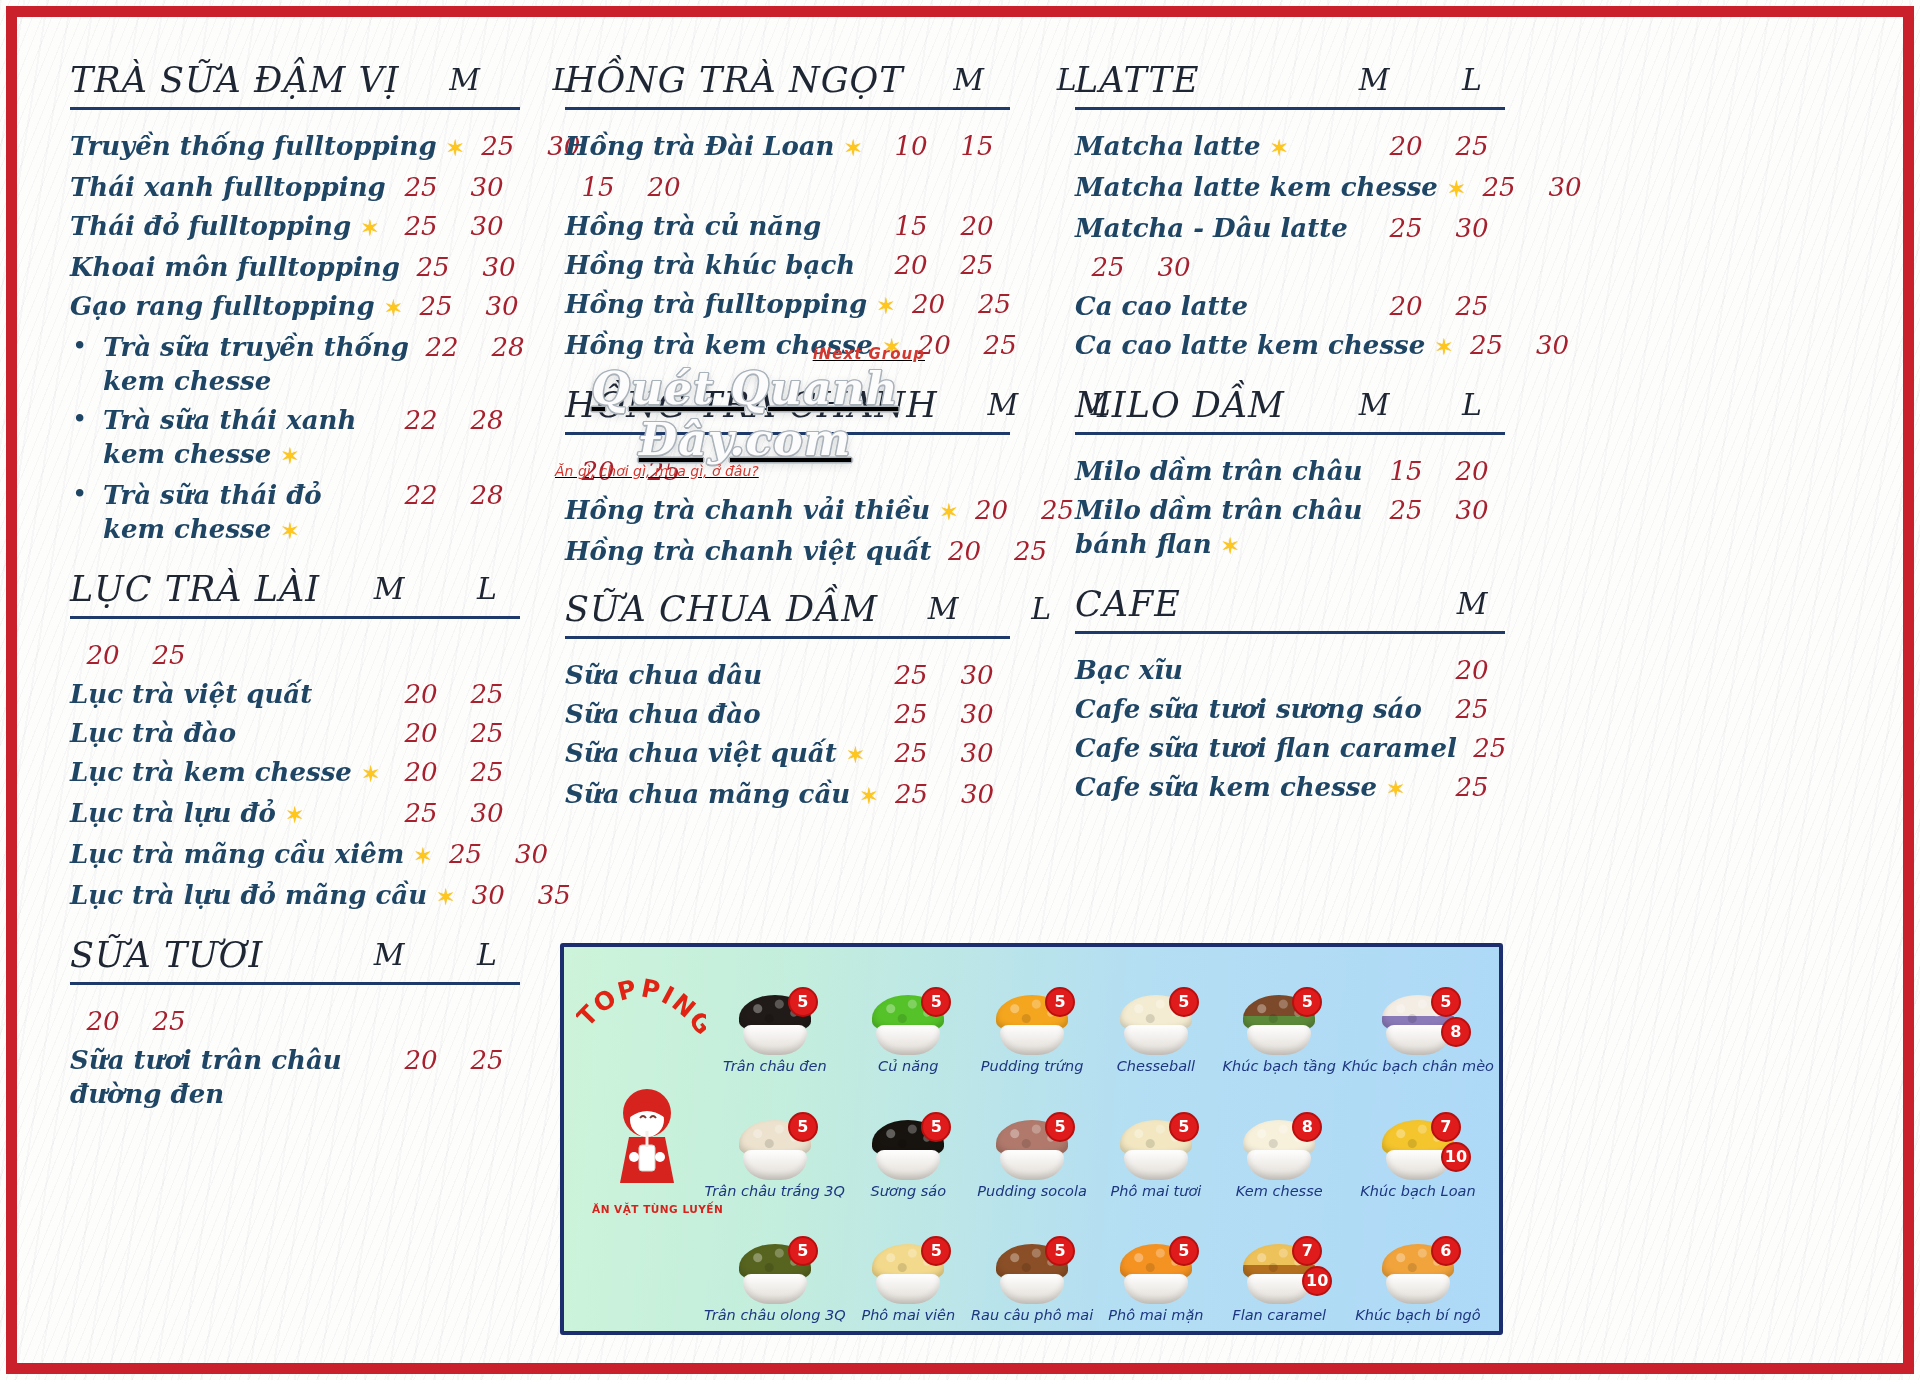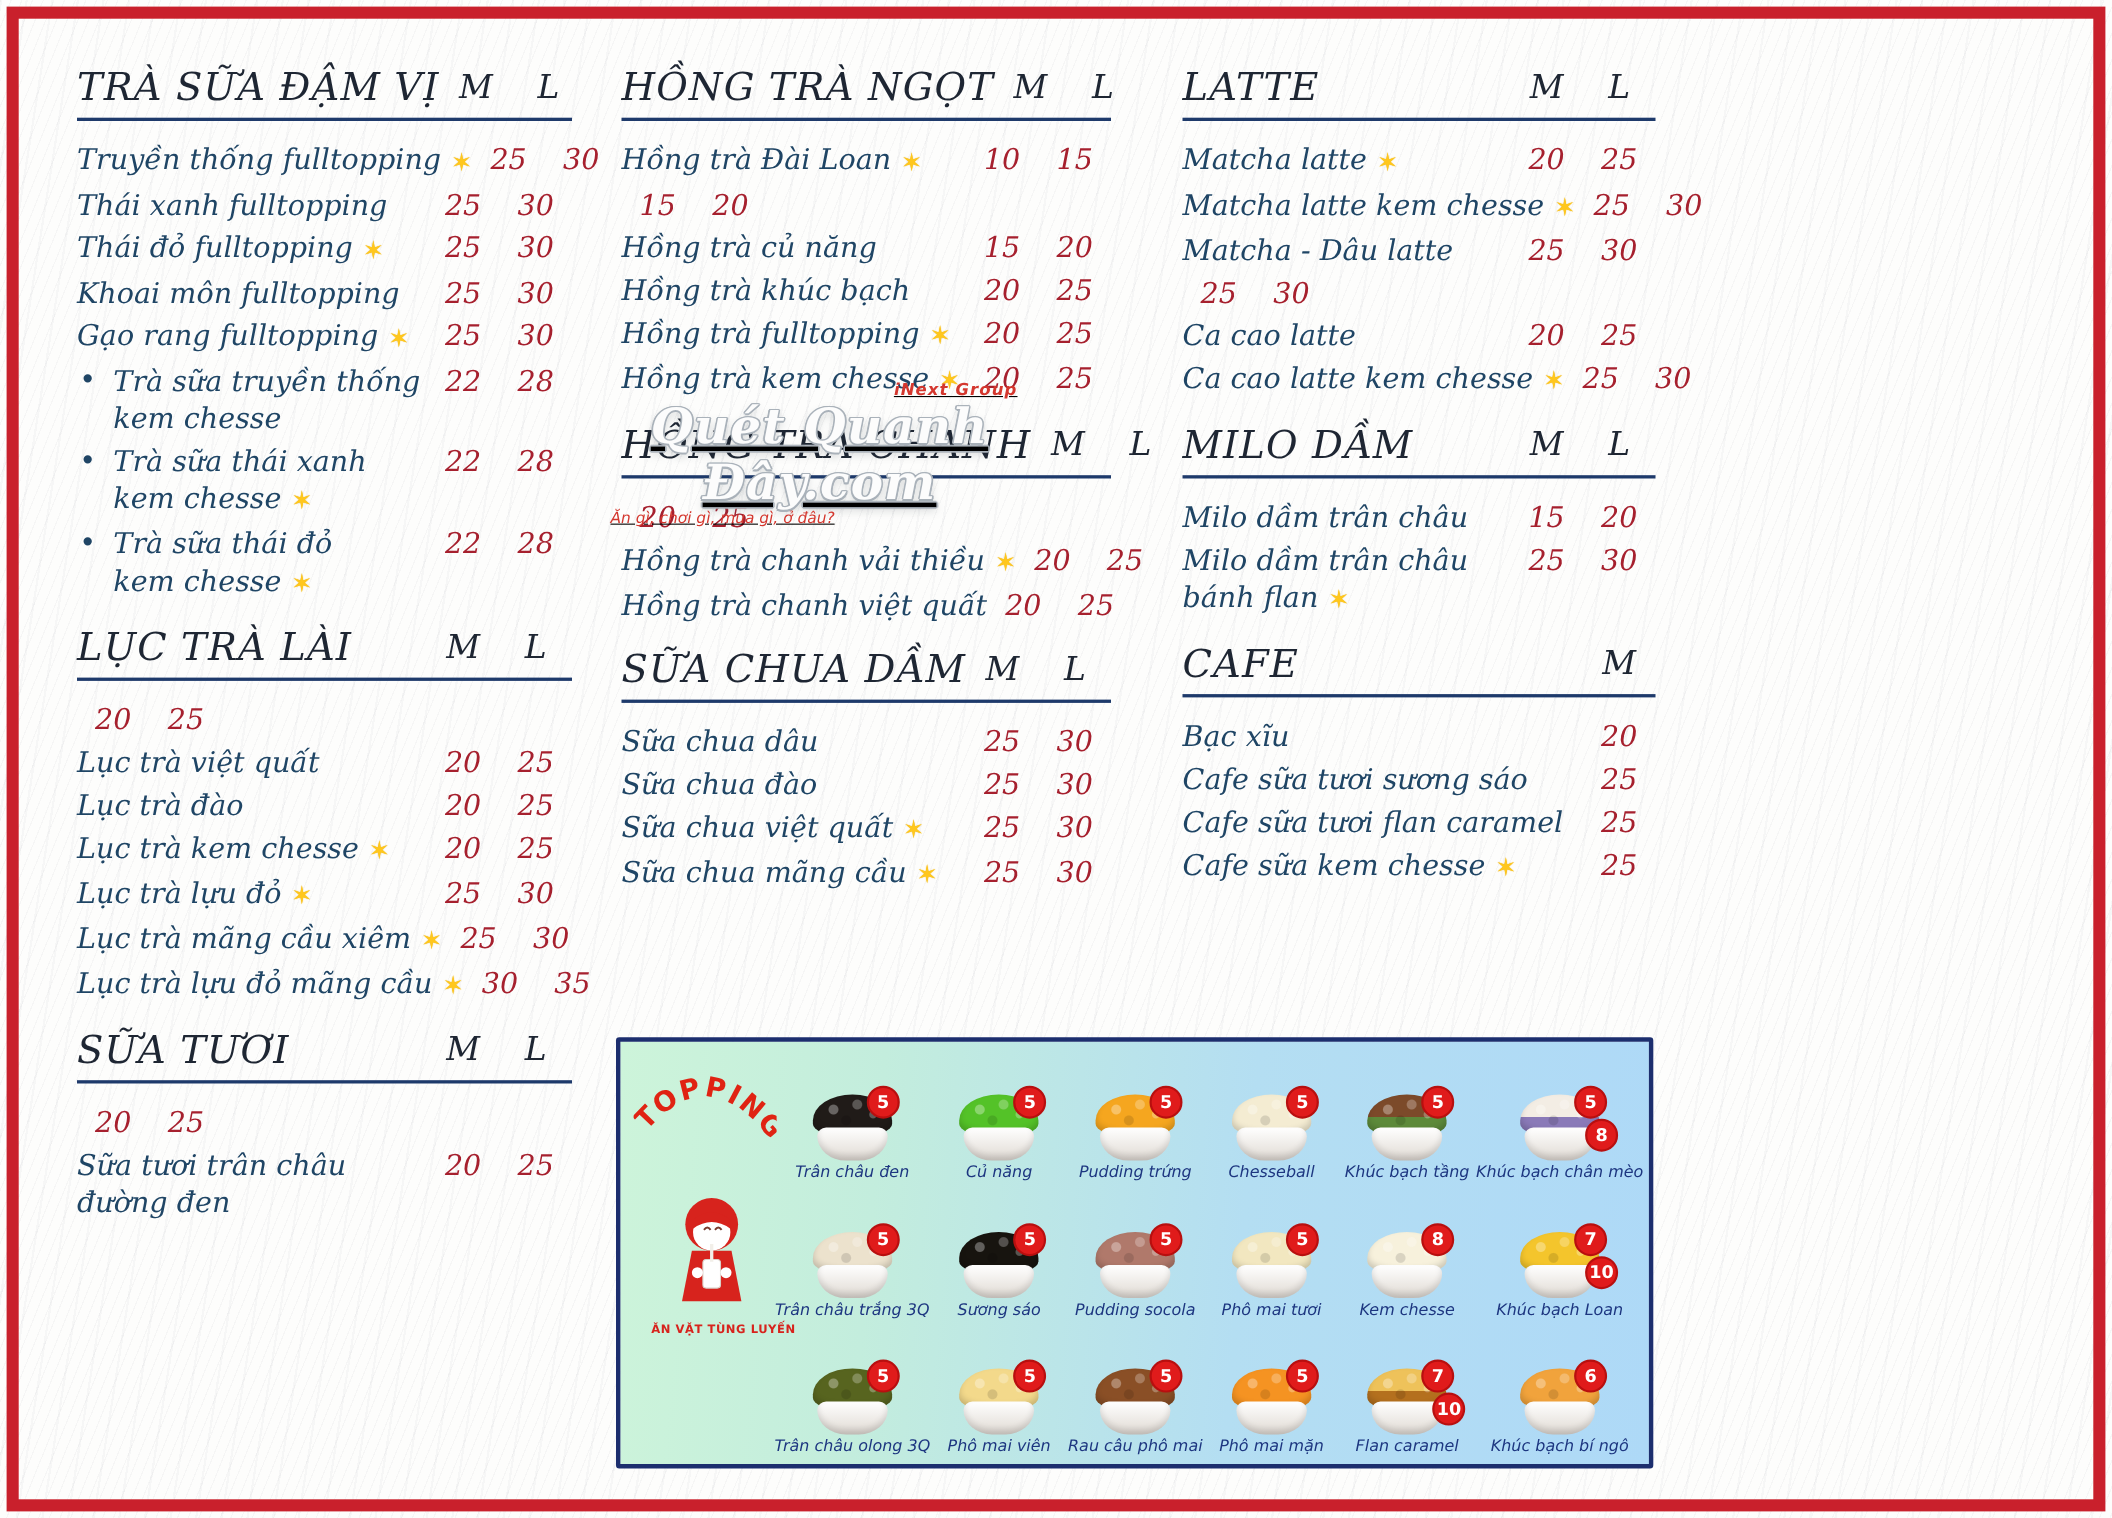--- a/index.html
+++ b/index.html
@@ -16,27 +16,27 @@
       repeating-linear-gradient(99deg, rgba(120,125,140,.05) 0 2px, transparent 2px 23px),
       #fdfdfc;}
   .frame{position:absolute;inset:6px;border:11px solid var(--frame-red);z-index:10;pointer-events:none;}
 
   
   .col{position:absolute;top:60px;font-style:italic;}
   .col-1{left:70px;width:450px;}
   .col-2{left:565px;width:445px;}
   .col-3{left:1075px;width:430px;}
   .menu-section{margin-bottom:21px;}
-  .sec-head{display:flex;align-items:center;color:var(--head-ink);}
+  .sec-head{display:flex;align-items:center;color:var(--head-ink);gap:32px;}
   .sec-title{flex:1;font-size:35px;line-height:40px;letter-spacing:1px;white-space:nowrap;}
   .size-cell{width:66px;text-align:center;font-size:30px;line-height:40px;flex:none;}
   .sec-rule{height:3px;background:var(--rule-navy);margin-top:7px;margin-bottom:19px;}
   .item-row{display:flex;align-items:flex-start;margin-bottom:5px;}
   .item-name{flex:1;position:relative;font-size:26px;line-height:34px;color:var(--ink);overflow:visible;}
-  .item-name .l1,.item-name .nl{white-space:nowrap;}
+  .item-name .l1,.item-name .nl{white-space:nowrap;font-weight:bold;}
   .item-name .nl{display:block;}
   .item-name.bulleted{padding-left:33px;}
   .bullet{position:absolute;left:2px;top:-1px;}
   .price{width:66px;flex:none;text-align:center;font-size:26px;line-height:34px;color:var(--price-red);}
   .star{display:inline-block;font-family:"DejaVu Sans",sans-serif;font-style:normal;
         color:var(--star-yellow);font-size:23px;margin-left:9px;text-shadow:0 0 1px #e5a800;vertical-align:-1px;}
 
   
   .watermark{position:absolute;left:525px;top:345px;width:440px;z-index:6;pointer-events:none;
              font-style:italic;text-align:center;text-decoration:underline;}

